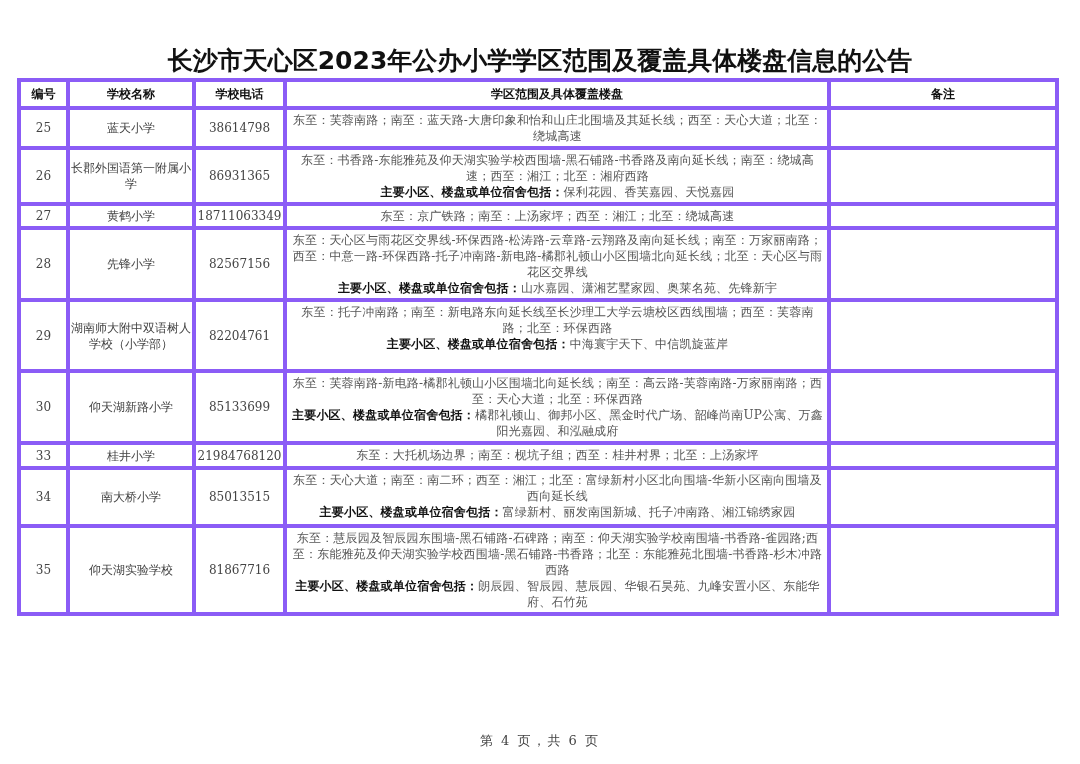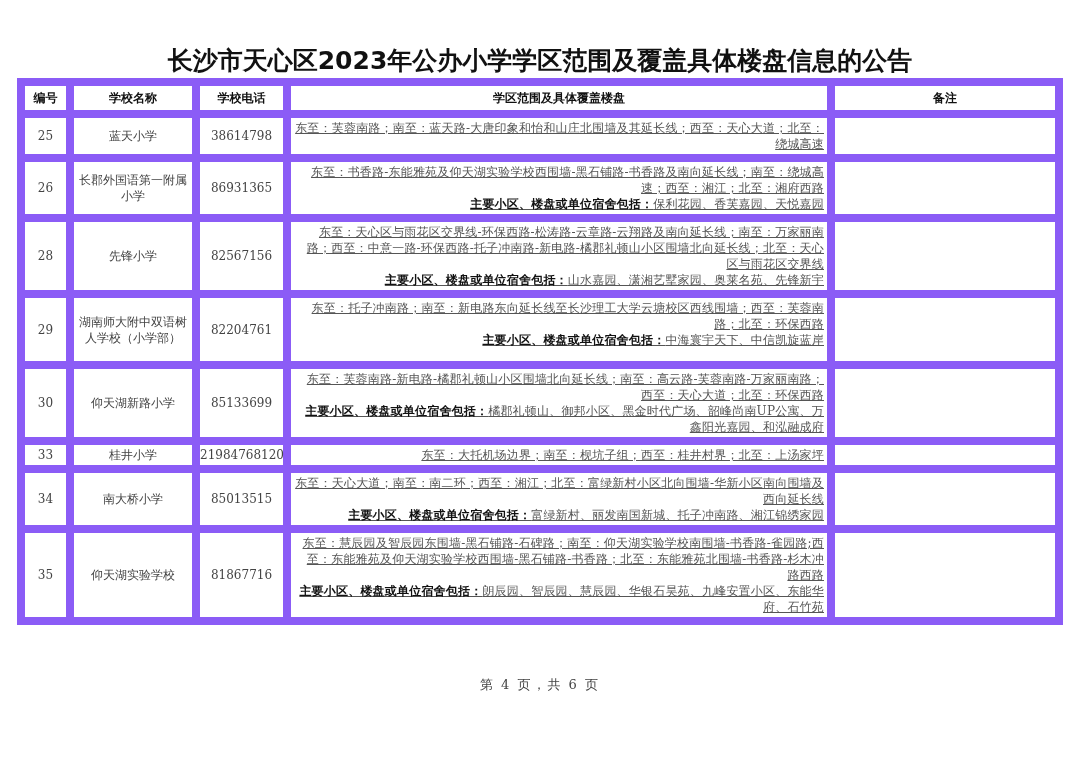--- a/index.html
+++ b/index.html
@@ -3,27 +3,27 @@
 <meta charset="utf-8">
 <style>
   html, body { margin:0; padding:0; background:#ffffff; }
   body { width:1080px; height:764px; position:relative; overflow:hidden;
          font-family:"DejaVu Serif","Liberation Serif",serif; color:#333; }
   .title { position:absolute; left:0; top:44px; width:1080px; text-align:center;
            font-family:"DejaVu Sans","Liberation Sans",sans-serif; font-weight:bold;
            font-size:25px; color:#111; letter-spacing:0px; line-height:34px; }
   table { position:absolute; left:17px; top:78px; border-collapse:collapse;
           table-layout:fixed; width:1038px; }
-  td, th { border:8px solid #8b5cf6; padding:0; font-size:12px; line-height:16px; }
+  td, th { border:4px solid #8b5cf6; padding:0; font-size:12px; line-height:16px; }
   th { height:24px; font-family:"DejaVu Sans","Liberation Sans",sans-serif;
        font-weight:bold; font-size:12px; color:#111; text-align:center; }
   td.c { text-align:center; vertical-align:middle; color:#444; }
-  td.d { text-align:right; vertical-align:top; padding:2px 3px 2px 4px; color:#555; letter-spacing:0.2px;text-decoration:underline; }
+  td.d { text-align:center; vertical-align:top; padding:2px 3px 2px 4px; color:#555; letter-spacing:0.2px; }
   .b { font-family:"DejaVu Sans","Liberation Sans",sans-serif; font-weight:bold; color:#111; }
-  .footer { position:absolute; left:0; top:676px; width:1080px; text-align:center;
+  .footer { position:absolute; left:0; top:732px; width:1080px; text-align:center;
             font-size:13px; color:#444; letter-spacing:2px; }
 </style>
 </head>
 <body>
 
 <div class="title">长沙市天心区2023年公办小学学区范围及覆盖具体楼盘信息的公告</div>
 
 <table>
   <colgroup>
     <col style="width:49px">
@@ -47,20 +47,27 @@
         <td class="c">蓝天小学</td>
         <td class="c">38614798</td>
         <td class="d"><span>东至：芙蓉南路；南至：蓝天路-大唐印象和怡和山庄北围墙及其延长线；西至：天心大道；北至：绕城高速</span></td>
         <td class="c"></td>
       </tr>
       <tr style="height: 49px;">
         <td class="c">26</td>
         <td class="c">长郡外国语第一附属小学</td>
         <td class="c">86931365</td>
         <td class="d"><span>东至：书香路-东能雅苑及仰天湖实验学校西围墙-黑石铺路-书香路及南向延长线；南至：绕城高速；西至：湘江；北至：湘府西路</span><br><span class="b">主要小区、楼盘或单位宿舍包括：</span><span>保利花园、香芙嘉园、天悦嘉园</span></td>
+        <td class="c"></td>
+      </tr>
+      <tr style="height: 24px;">
+        <td class="c">27</td>
+        <td class="c">黄鹤小学</td>
+        <td class="c">18711063349</td>
+        <td class="d"><span>东至：京广铁路；南至：上汤家坪；西至：湘江；北至：绕城高速</span></td>
         <td class="c"></td>
       </tr>
       <tr style="height: 70px;">
         <td class="c">28</td>
         <td class="c">先锋小学</td>
         <td class="c">82567156</td>
         <td class="d"><span>东至：天心区与雨花区交界线-环保西路-松涛路-云章路-云翔路及南向延长线；南至：万家丽南路；西至：中意一路-环保西路-托子冲南路-新电路-橘郡礼顿山小区围墙北向延长线；北至：天心区与雨花区交界线</span><br><span class="b">主要小区、楼盘或单位宿舍包括：</span><span>山水嘉园、潇湘艺墅家园、奥莱名苑、先锋新宇</span></td>
         <td class="c"></td>
       </tr>
       <tr style="height: 71px;">

